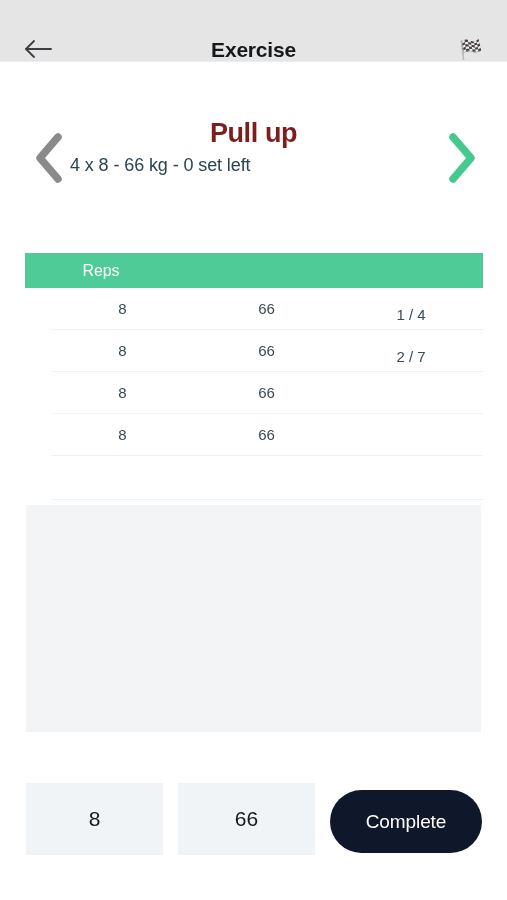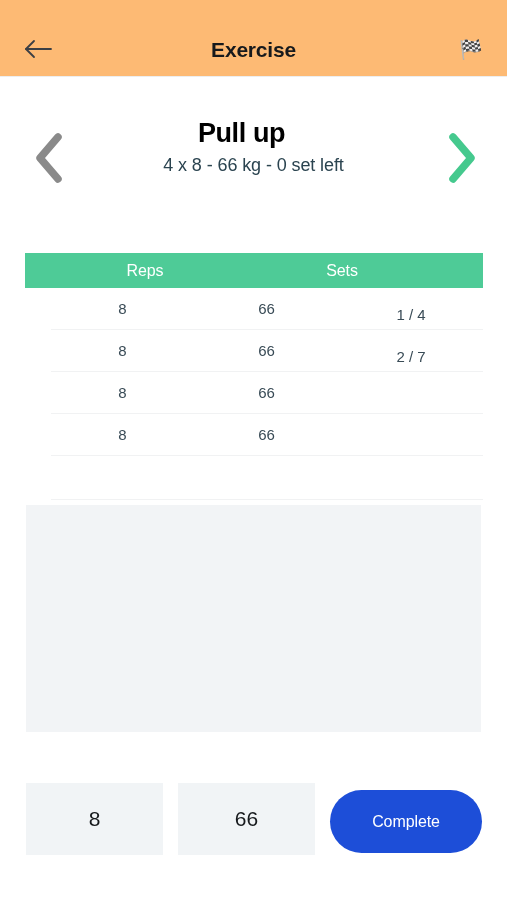--- a/index.html
+++ b/index.html
@@ -14,22 +14,22 @@
     overflow: hidden;
     position: relative;
     -webkit-font-smoothing: antialiased;
   }
 
   
   .appbar {
     position: absolute;
     left: 0; top: 0;
     width: 507px;
-    height: 77px;
-    background: #fdba74;
+    height: 62px;
+    background: #e5e5e5;
     border-bottom: 1px solid #eceef0;
     box-sizing: border-box;
   }
   .back-btn {
     position: absolute;
     left: 16px; top: 32px;
     width: 46px; height: 34px;
     display: flex;
     align-items: center;
     justify-content: center;
@@ -73,33 +73,32 @@
     align-items: center;
     justify-content: center;
     cursor: pointer;
   }
   .chev-prev { left: 18px; top: 26px; }
   .chev-next { right: 14px; top: 26px; }
   .chev svg { display: block; }
 
   .ex-title {
     position: absolute;
-    left: 58px; top: 18px;
+    left: 70px; top: 18px;
     width: 367px;
     text-align: center;
     font-size: 27px;
     font-weight: bold;
-    color: #000000;
+    color: #7f1d1d;
     letter-spacing: -0.4px;
   }
   .ex-sub {
     position: absolute;
     left: 70px; top: 55px;
     width: 367px;
-    text-align: center;
     font-size: 18px;
     color: #2b4450;
     letter-spacing: -0.1px;
   }
 
   
   .set-table {
     position: absolute;
     left: 25px; top: 253px;
     width: 458px;
@@ -108,21 +107,20 @@
     display: flex;
     background: #4ecb97;
     height: 35px;
     align-items: center;
   }
   .st-head div {
     font-size: 16px;
     color: #ffffff;
     text-align: center;
     letter-spacing: -0.1px;
-    padding-left: 44px;
   }
   .st-row {
     display: flex;
     height: 42px;
     align-items: center;
     border-bottom: 1px solid #f1f2f3;
     box-sizing: border-box;
     margin-left: 26px;
     width: 432px;
   }
@@ -174,28 +172,28 @@
     color: #171a1d;
     cursor: text;
   }
   .num-reps   { left: 26px;  width: 137px; }
   .num-weight { left: 178px; width: 137px; }
   .complete-btn {
     position: absolute;
     left: 330px; top: 7px;
     width: 152px;
     height: 63px;
-    background: #1d4ed8;
+    background: #0f172a;
     border-radius: 32px;
     border: none;
     display: flex;
     align-items: center;
     justify-content: center;
     font-family: "Liberation Sans", sans-serif;
-    font-size: 16px;
+    font-size: 19px;
     color: #ffffff;
     cursor: pointer;
     letter-spacing: -0.1px;
   }
 </style>
 </head>
 <body>
 
 <div class="appbar">
   <div class="back-btn">
@@ -229,21 +227,20 @@
       <svg width="34" height="52" viewBox="0 0 34 52" fill="none">
         <path d="M8 5 L26 26 L8 47" stroke="#45c98e" stroke-width="7.5" stroke-linecap="round" stroke-linejoin="round"></path>
       </svg>
     </span>
   </div>
 </div>
 
 <div class="set-table">
   <div class="st-head">
     <div class="col-reps">Reps</div>
-    <div class="col-sets">Sets</div>
   </div>
 
   <div class="st-row first">
     <div class="col-reps">8</div>
     <div class="col-weight">66</div>
     <div class="col-sets">1 / 4</div>
   </div>
   <div class="st-row">
     <div class="col-reps">8</div>
     <div class="col-weight">66</div>

